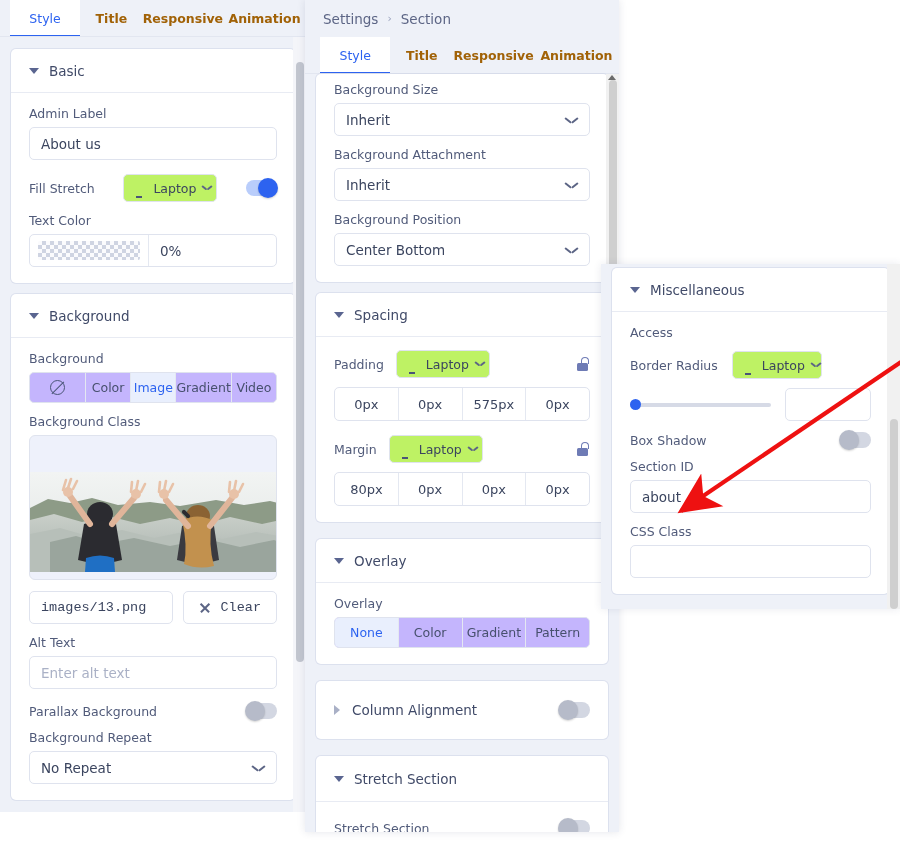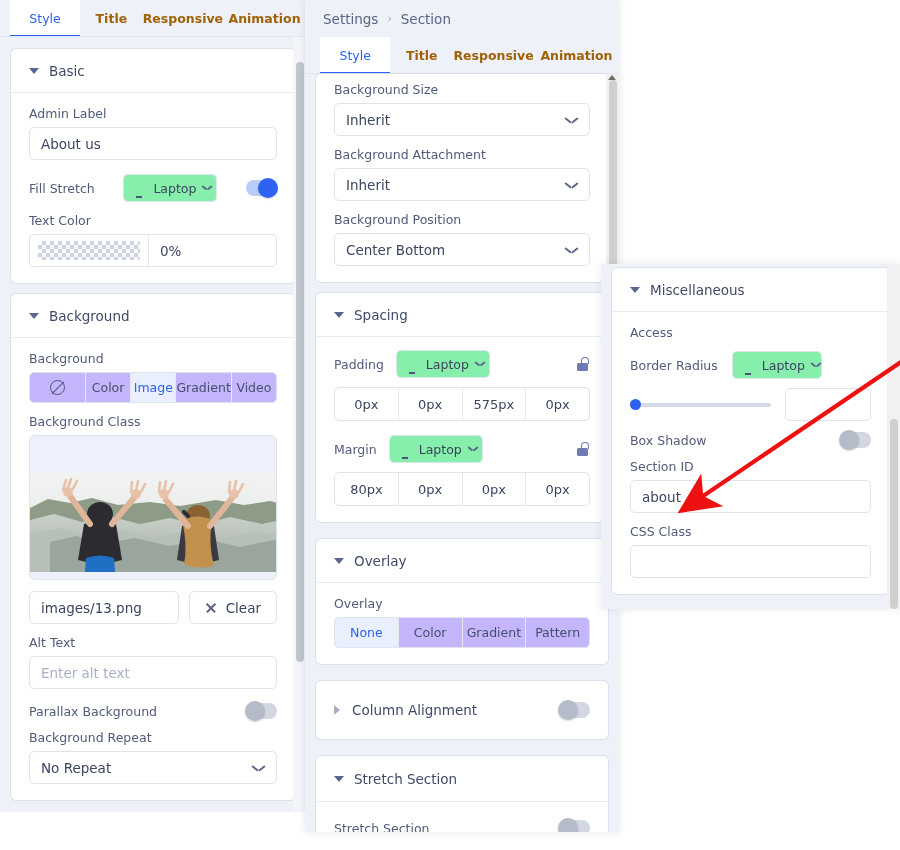--- a/index.html
+++ b/index.html
@@ -92,21 +92,21 @@
 
   .row { display: flex; align-items: center; }
   .row.sp { justify-content: space-between; }
   .mt10 { margin-top: 11px; }
   .mt8  { margin-top: 9px; }
   .mt14 { margin-top: 14px; }
 
   .devpill {
     display: inline-flex; align-items: center; gap: 6px;
     height: 28px; padding: 0 8px 0 9px; border: 1px solid #dfe3ee;
-    border-radius: 5px; background: #86efac; font-size: 12.5px; color: #3b455f;
+    border-radius: 5px; background: #bef264; font-size: 12.5px; color: #3b455f;
   }
   .monitor {
     width: 14px; height: 11px; border: 1.6px solid #4b5June; flex:none;
     border-color: #4a5577; border-radius: 2px; position: relative;
   }
   .monitor::after {
     content: ""; position: absolute; left: 3px; bottom: -4px;
     width: 6px; height: 1.6px; background: #4a5577;
   }
 
@@ -330,21 +330,21 @@
                 <g fill="#e8c2a8">
                     <circle cx="134" cy="22" r="5"></circle>
                     <circle cx="204" cy="22" r="5"></circle>
                   </g>
                 <path d="M129 20 L130 10 M134 19 L136 9 M139 20 L143 12" stroke="#e8c2a8" stroke-width="2.6" stroke-linecap="round"></path>
                 <path d="M199 20 L200 10 M204 19 L206 9 M209 20 L213 12" stroke="#e8c2a8" stroke-width="2.6" stroke-linecap="round"></path>
               </svg>
             </div>
           </div>
 
-          <div class="row mt10" style="gap:10px;">
+          <div class="row mt10" style="gap:10px;font-family:Liberation Mono, monospace;">
             <div class="inp" style="flex:1;">
               <span>images/13.png</span>
             </div>
             <div class="clearbtn">
               <span class="xmark"></span>
               <span>Clear</span>
             </div>
           </div>
 
           <span class="flabel mt10" style="display:block;">Alt Text</span>

